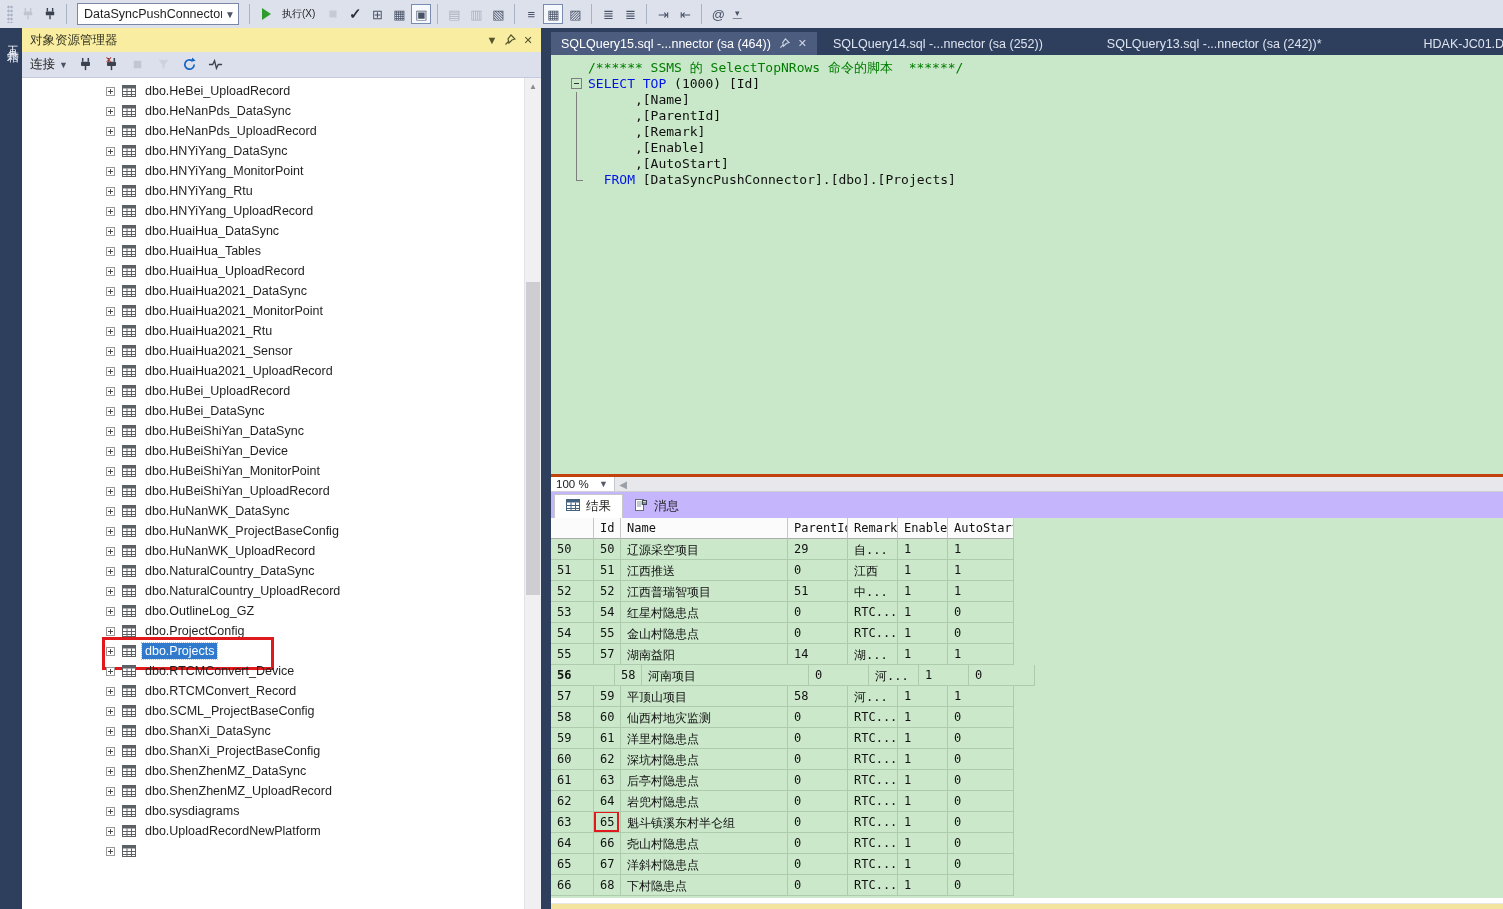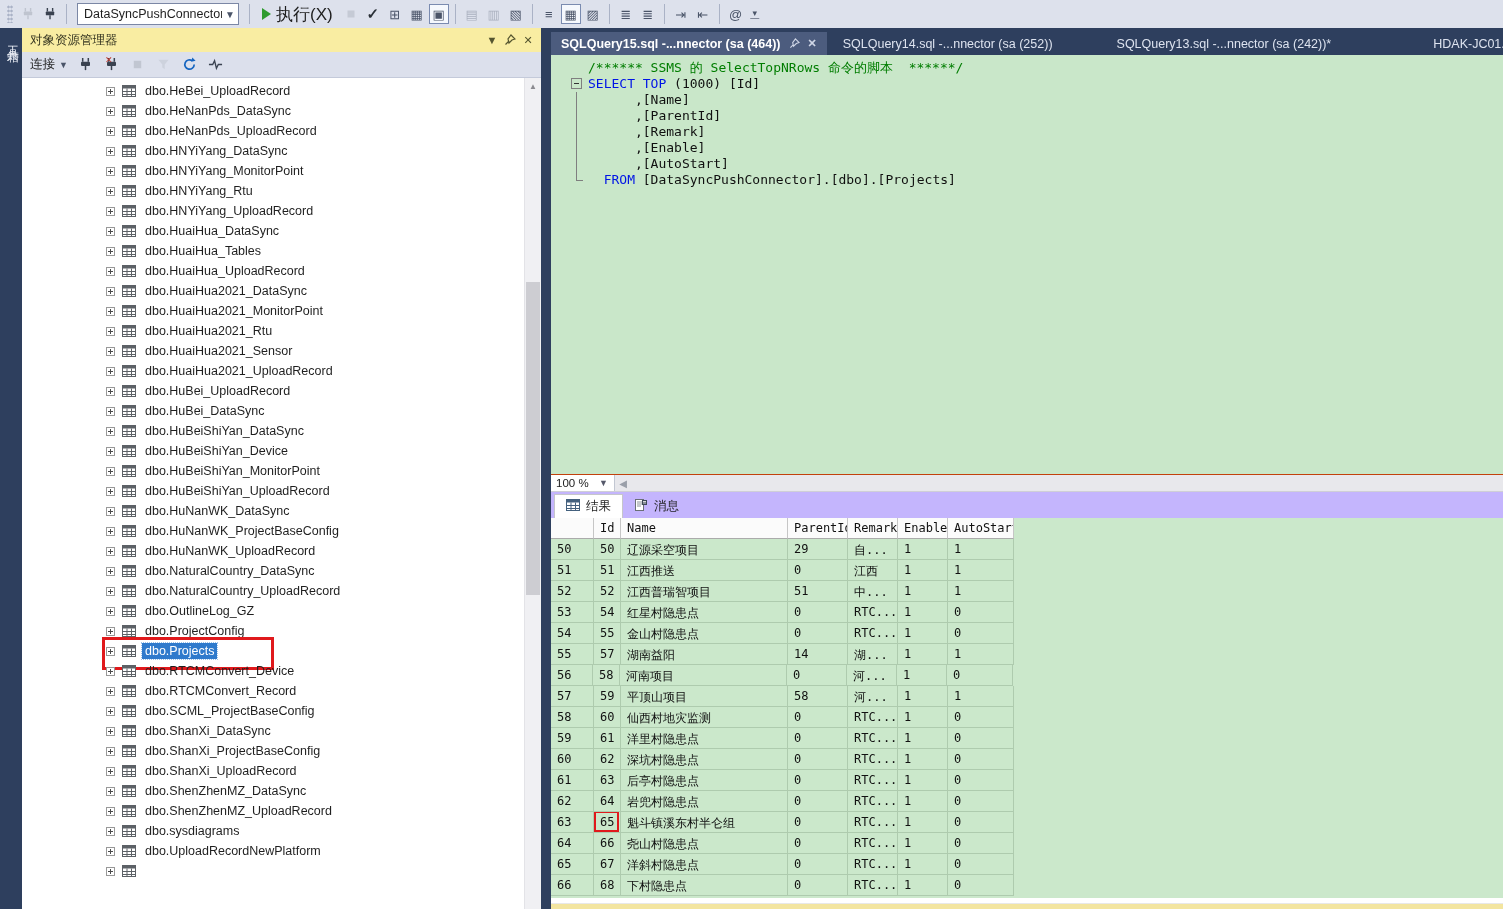--- a/index.html
+++ b/index.html
@@ -15,21 +15,21 @@
     background-size:3px 4px; }
   .tb-sep{ width:1px; height:20px; background:#aab2c6; margin:0 4px; }
   .tb-icon{ width:20px; height:20px; display:flex; align-items:center; justify-content:center;
     color:#4a5468; font-size:13px; }
   .tb-icon.pressed{ border:1px solid #7a8bb0; background:#f5f8fd; }
   .tb-icon.disabled{ opacity:.35; }
   .db-combo{ width:162px; height:22px; background:#fff; border:1px solid #7b87a5;
     display:flex; align-items:center; font-size:12.5px; color:#1e1e1e; margin:0 4px; }
   .db-combo .val{ flex:1; padding-left:6px; white-space:nowrap; overflow:hidden; }
   .db-combo .arrow{ width:16px; color:#4a5468; font-size:10px; text-align:center; }
-  .exec-btn{ display:flex; align-items:center; gap:5px; font-size:17px; color:#1e1e1e;
+  .exec-btn{ display:flex; align-items:center; gap:11px; font-size:10px; color:#1e1e1e;
     padding:0 6px; height:22px;text-align:right; }
   .exec-btn .play{ width:0; height:0; border-left:9px solid #2e9b2e;
     border-top:6px solid transparent; border-bottom:6px solid transparent; }
   .check{ color:#2b3138; font-weight:bold; font-size:15px; }
   .overflow-btn{ width:14px; display:flex; flex-direction:column; align-items:center;
     color:#4a5468; font-size:9px; line-height:5px; padding-top:4px; }
 
   
   .workspace{ display:flex; height:881px; }
   .left-dock{ width:22px; background:#2e3f5e; color:#e8ecf4; flex:none; }
@@ -69,40 +69,40 @@
   .tree-row.redbox::after{ content:""; position:absolute; left:80px; top:-4px;
     width:166px; height:27px; border:3px solid #e0191c; pointer-events:none; }
 
   .splitter{ width:10px; flex:none; background:#2e3f5e; }
 
   
   .query-window{ flex:1; display:flex; flex-direction:column; background:#c9e7c9; min-width:0; }
   .doc-tabs{ height:27px; background:#2e3f5e; display:flex; align-items:flex-end;
     font-size:12.5px; color:#dde3ef; flex:none; white-space:nowrap; overflow:hidden; }
   .doc-tab{ height:23px; display:flex; align-items:center; padding:0 10px; gap:8px; flex:none; }
-  .doc-tab.active{ background:#4c5c7e; color:#fff;font-weight:bold; }
+  .doc-tab.active{ background:#4c5c7e; color:#fff; }
   .doc-tab .ic{ display:flex; color:#cfd6e6; }
   .doc-tab .x{ font-size:11px; color:#cfd6e6; }
 
   .editor{ height:419px; flex:none; background:#c9e7c9; padding-top:5px; position:relative;
     font-family:"DejaVu Sans Mono","Liberation Mono",monospace; font-size:13px; line-height:16px; }
   .code-line{ display:flex; height:16px; }
   .gutter{ width:37px; flex:none; position:relative; }
   .g-fold{ position:absolute; left:20px; top:2px; width:11px; height:11px;
     border:1px solid #7f7f7f; background:#c9e7c9; }
   .g-fold::before{ content:""; position:absolute; left:2px; right:2px; top:4px; height:1px; background:#333; }
   .g-line{ position:absolute; left:25px; top:0; bottom:0; width:1px; background:#7f7f7f; }
   .g-end{ position:absolute; left:25px; top:0; height:9px; width:1px; background:#7f7f7f; }
   .g-end2{ position:absolute; left:25px; top:8px; width:7px; height:1px; background:#7f7f7f; }
   .code-text{ white-space:pre; }
   .tok-comment{ color:#007d00; }
   .tok-keyword{ color:#0014e6; }
   .tok-plain{ color:#101010; }
 
-  .hscroll-row{ height:18px; flex:none; background:#e8e8ec; border-top:1px solid #c2410c;
+  .hscroll-row{ height:18px; flex:none; background:#e8e8ec; border-top:3px solid #c2410c;
     border-bottom:1px solid #cfcfd6; display:flex; align-items:center; }
   .zoom-box{ width:64px; height:100%; background:#fff; border-right:1px solid #c2c7d2;
     display:flex; align-items:center; font-size:11.5px; color:#222; }
   .zoom-box .v{ flex:1; padding-left:5px; }
   .zoom-box .a{ width:15px; font-size:9px; color:#55596a; }
   .hs-left{ width:16px; text-align:center; color:#9a9fa9; font-size:10px; }
 
   .results-tabbar{ height:26px; flex:none; background:#c4b5fd; display:flex;
     align-items:flex-end; padding-left:3px; font-size:12.5px; color:#1e1e1e; }
   .r-tab{ height:24px; display:flex; align-items:center; gap:6px; padding:0 11px; }
@@ -593,29 +593,20 @@
               </span>
               <span class="lbl">dbo.ShanXi_ProjectBaseConfig</span>
             </div>
             <div class="tree-row">
               <span class="expander"></span>
               <span class="ticon">
                 <svg width="14" height="12">
                   <use href="#sym-table"></use>
                 </svg>
               </span>
-              <span class="lbl">dbo.ShanXi_UploadRecord</span>
-            </div>
-            <div class="tree-row">
-              <span class="expander"></span>
-              <span class="ticon">
-                <svg width="14" height="12">
-                  <use href="#sym-table"></use>
-                </svg>
-              </span>
               <span class="lbl">dbo.ShenZhenMZ_DataSync</span>
             </div>
             <div class="tree-row">
               <span class="expander"></span>
               <span class="ticon">
                 <svg width="14" height="12">
                   <use href="#sym-table"></use>
                 </svg>
               </span>
               <span class="lbl">dbo.ShenZhenMZ_UploadRecord</span>
@@ -810,21 +801,21 @@
           <div class="g-row">
             <div class="g-cell" style="width: 43px;">55</div>
             <div class="g-cell" style="width: 27px;">57</div>
             <div class="g-cell" style="width: 167px;">湖南益阳</div>
             <div class="g-cell" style="width: 60px;">14</div>
             <div class="g-cell" style="width: 50px;">湖...</div>
             <div class="g-cell" style="width: 50px;">1</div>
             <div class="g-cell" style="width: 66px;">1</div>
           </div>
           <div class="g-row">
-            <div class="g-cell" style="width: 42px;">56</div>
+            <div class="g-cell" style="width: 64px; font-weight: bold;">56</div>
             <div class="g-cell" style="width: 27px;">58</div>
             <div class="g-cell" style="width: 167px;">河南项目</div>
             <div class="g-cell" style="width: 60px;">0</div>
             <div class="g-cell" style="width: 50px;">河...</div>
             <div class="g-cell" style="width: 50px;">1</div>
             <div class="g-cell" style="width: 66px;">0</div>
           </div>
           <div class="g-row">
             <div class="g-cell" style="width: 43px;">57</div>
             <div class="g-cell" style="width: 27px;">59</div>

